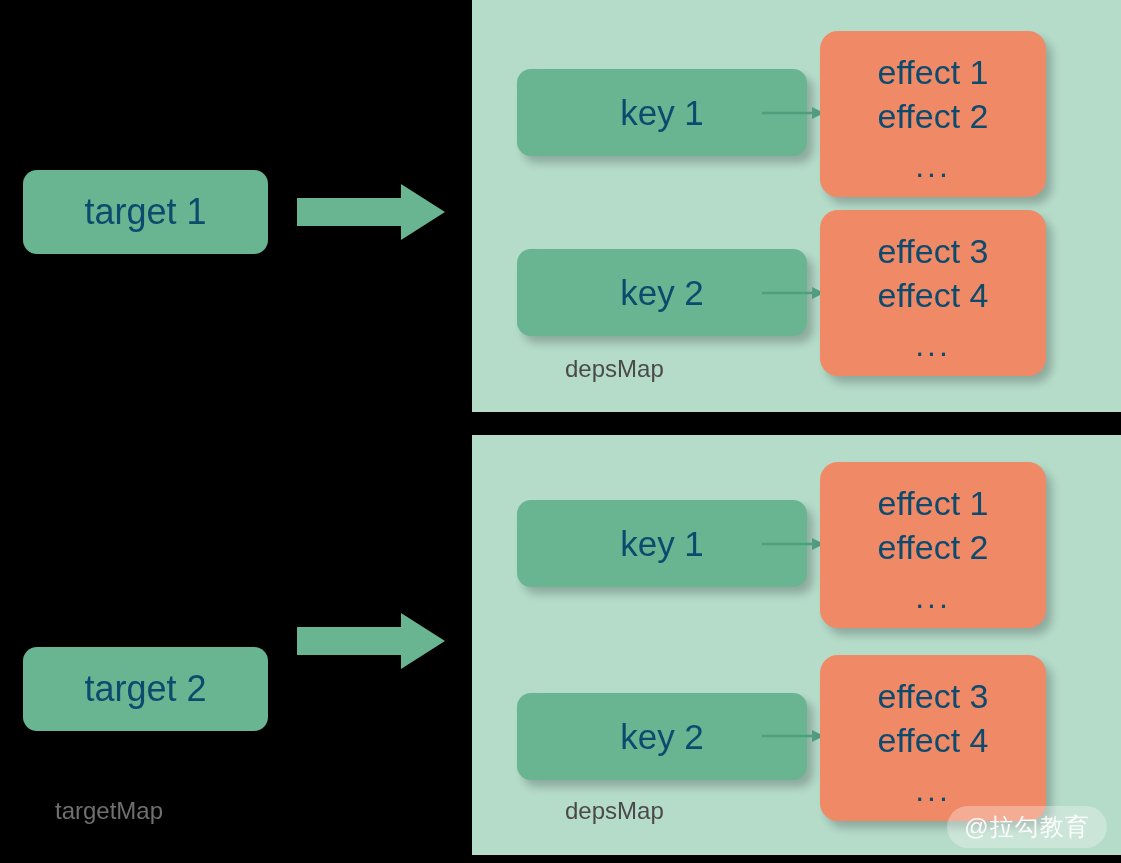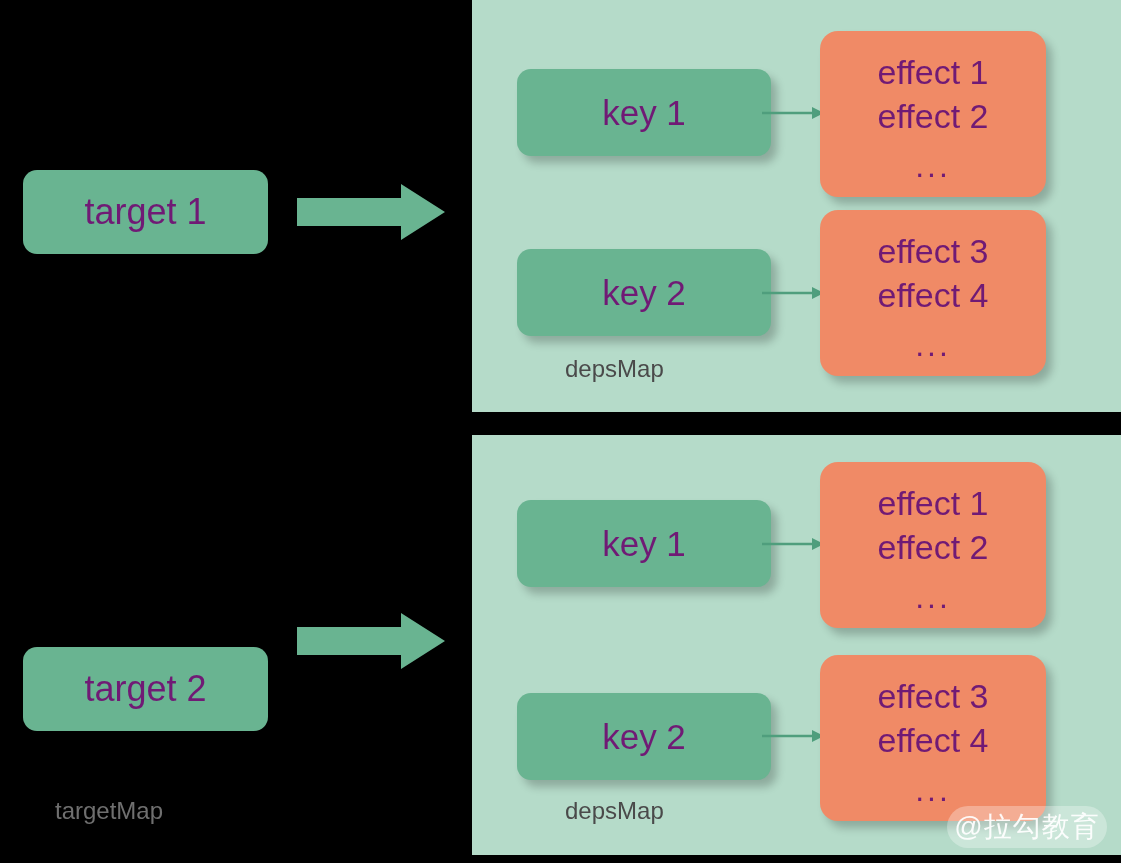--- a/index.html
+++ b/index.html
@@ -29,38 +29,38 @@
   #panel-bottom { left: 472px; top: 435px; width: 649px; height: 420px; }
 
   
   .node {
     position: absolute;
     display: flex;
     flex-direction: column;
     align-items: center;
     justify-content: center;
     border-radius: 14px;
-    color: #701a75;
+    color: #0c4a6e;
     box-sizing: border-box;
     box-shadow: 6px 7px 9px rgba(0, 0, 0, 0.22);
     text-align: center;
   }
   .node.green  { background: #69b491; }
   .node.orange { background: #f08a66; border-radius: 18px; }
 
   .target-box {
     width: 245px;
     height: 84px;
     font-size: 36px;
   }
   #target-1 { left: 23px; top: 170px; }
   #target-2 { left: 23px; top: 599px; margin-top: 48px; }
 
   .key-box {
-    width: 254px;
+    width: 290px;
     height: 87px;
     font-size: 35px;
   }
   #key-1-top    { left: 517px; top: 69px;  }
   #key-2-top    { left: 517px; top: 249px; }
   #key-1-bottom { left: 517px; top: 500px; }
   #key-2-bottom { left: 517px; top: 693px; }
 
   .effect-box {
     width: 226px;
@@ -114,21 +114,21 @@
     left: 947px;
     top: 806px;
     width: 160px;
     height: 42px;
     border-radius: 21px;
     background: rgba(255, 255, 255, 0.30);
     display: flex;
     align-items: center;
     justify-content: center;
     color: rgba(255, 255, 255, 0.92);
-    font-size: 28px;
+    font-size: 24px;
     letter-spacing: 1px;
   }
 </style>
 </head>
 <body>
 
 <div id="diagram">
 
   <div class="panel" id="panel-top"></div>
 

